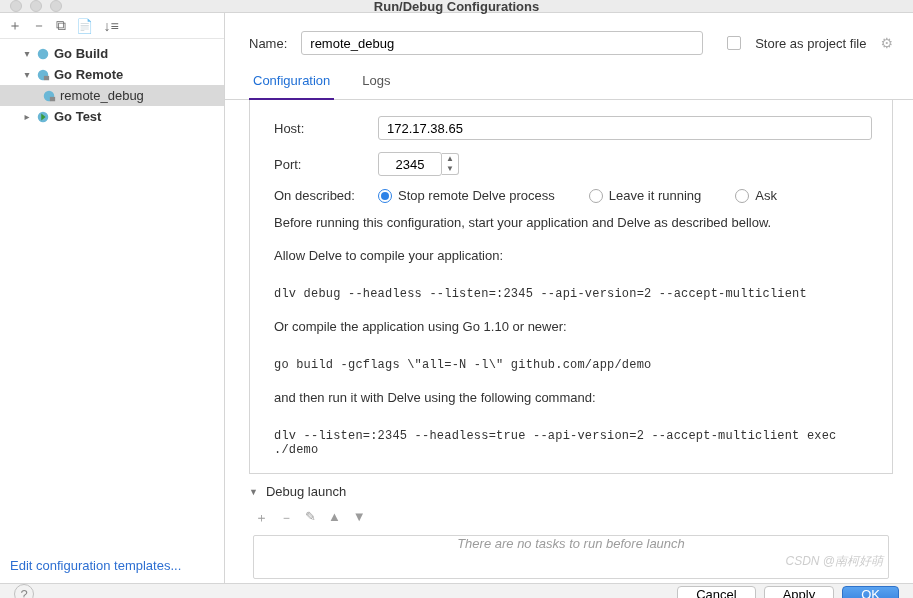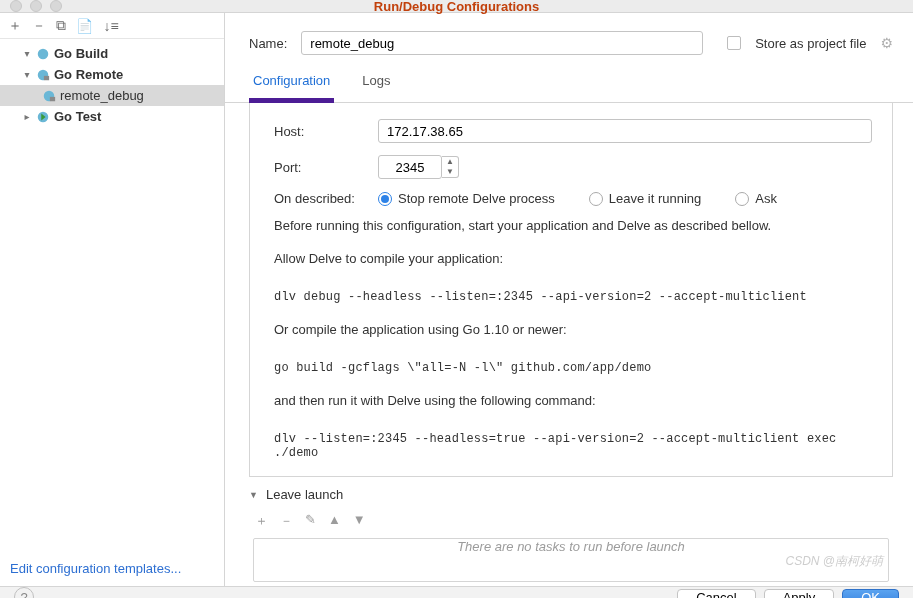--- a/index.html
+++ b/index.html
@@ -1,20 +1,20 @@
 <!DOCTYPE html>
 <html><head>
   <meta charset="utf-8">
   <style>
     * { box-sizing: border-box; margin: 0; padding: 0; }
     body { font-family: -apple-system, "Helvetica Neue", Arial, sans-serif; font-size: 13px; color: #333; background: #f2f2f2; width: 913px; height: 598px; overflow: hidden; display: flex; flex-direction: column; }
     .titlebar { height: 28px; display: flex; align-items: center; padding: 0 10px; border-bottom: 1px solid #d5d5d5; background: #ececec; position: relative; }
     .traffic-lights { display: flex; gap: 8px; }
     .traffic-lights .dot { width: 12px; height: 12px; border-radius: 50%; background: #d8d8d8; border: 1px solid #c8c8c8; }
-    .title { position: absolute; left: 50%; transform: translateX(-50%); font-weight: 600; color: #c2410c; }
+    .title { position: absolute; left: 50%; transform: translateX(-50%); font-weight: 600; color: #404040; }
     .main { flex: 1; display: flex; background: #fff; }
     .sidebar { width: 225px; border-right: 1px solid #d5d5d5; display: flex; flex-direction: column; }
     .toolbar { height: 26px; display: flex; align-items: center; gap: 10px; padding: 0 8px; border-bottom: 1px solid #e6e6e6; color: #6a6a6a; font-size: 14px; }
     .tree { flex: 1; padding-top: 4px; }
     .tree-row { display: flex; align-items: center; height: 21px; padding-left: 6px; gap: 4px; cursor: default; }
     .tree-row.level-1 { padding-left: 22px; }
     .tree-row.level-2 { padding-left: 42px; }
     .tree-row.selected { background: #d9d9d9; }
     .tree-row .label { font-weight: 600; }
     .tree-row.level-2 .label { font-weight: 400; }
@@ -24,21 +24,21 @@
     .edit-templates { padding: 10px; color: #2d6fd2; cursor: pointer; }
     .content { flex: 1; display: flex; flex-direction: column; }
     .name-row { display: flex; align-items: center; padding: 18px 20px 10px 24px; gap: 14px; }
     .name-row label { color: #333; }
     .name-row input[type="text"] { flex: 0 0 402px; height: 24px; padding: 2px 8px; border: 1px solid #c4c4c4; border-radius: 3px; font-size: 13px; }
     .store-wrap { margin-left: auto; display: flex; align-items: center; gap: 14px; color: #333; }
     .store-wrap .box { width: 14px; height: 14px; border: 1px solid #bdbdbd; border-radius: 2px; background: #fff; }
     .gear { color: #b0b0b0; font-size: 14px; }
     .tabs { display: flex; padding: 0 24px; border-bottom: 1px solid #d5d5d5; gap: 24px; }
     .tab { padding: 8px 4px 10px; color: #555; cursor: pointer; }
-    .tab.active { color: #1f6fd6; border-bottom: 5px solid #4c1d95; margin-bottom: -1px; font-weight: 500; }
+    .tab.active { color: #1f6fd6; border-bottom: 2px solid #4c1d95; margin-bottom: -1px; font-weight: 500; }
     .panel { padding: 16px 20px 10px 24px; border: 1px solid #d5d5d5; border-top: none; margin: 0 20px 0 24px; flex: 1; overflow: auto; color: #333; }
     .field-row { display: flex; align-items: center; margin-bottom: 12px; gap: 8px; }
     .field-row .flabel { width: 96px; color: #333; }
     .field-row input[type="text"] { height: 24px; border: 1px solid #c4c4c4; border-radius: 3px; padding: 2px 8px; font-size: 13px; }
     .host-input { flex: 1; }
     .port-wrap { display: flex; align-items: center; }
     .port-input { width: 64px; text-align: center; }
     .stepper { display: flex; flex-direction: column; border: 1px solid #c4c4c4; border-left: none; border-radius: 0 3px 3px 0; }
     .stepper span { font-size: 8px; line-height: 10px; padding: 0 4px; color: #666; cursor: pointer; }
     .radio-group { display: flex; align-items: center; gap: 34px; }
@@ -175,21 +175,21 @@
       <div>Allow Delve to compile your application:</div>
       <div class="mono">dlv debug --headless --listen=:2345 --api-version=2 --accept-multiclient</div>
       <div>Or compile the application using Go 1.10 or newer:</div>
       <div class="mono">go build -gcflags \"all=-N -l\" github.com/app/demo</div>
       <div>and then run it with Delve using the following command:</div>
       <div class="mono" style="margin-bottom:6px">dlv --listen=:2345 --headless=true --api-version=2 --accept-multiclient exec ./demo</div>
     </div>
 
     <div class="before-launch-hdr">
       <span class="triangle-down">▼</span>
-      <span>Leave launch</span>
+      <span>Debug launch</span>
     </div>
     <div class="bl-tools">
       <span>＋</span>
       <span>－</span>
       <span>✎</span>
       <span>▲</span>
       <span>▼</span>
     </div>
     <div class="bl-box">
       <span>There are no tasks to run before launch</span>

